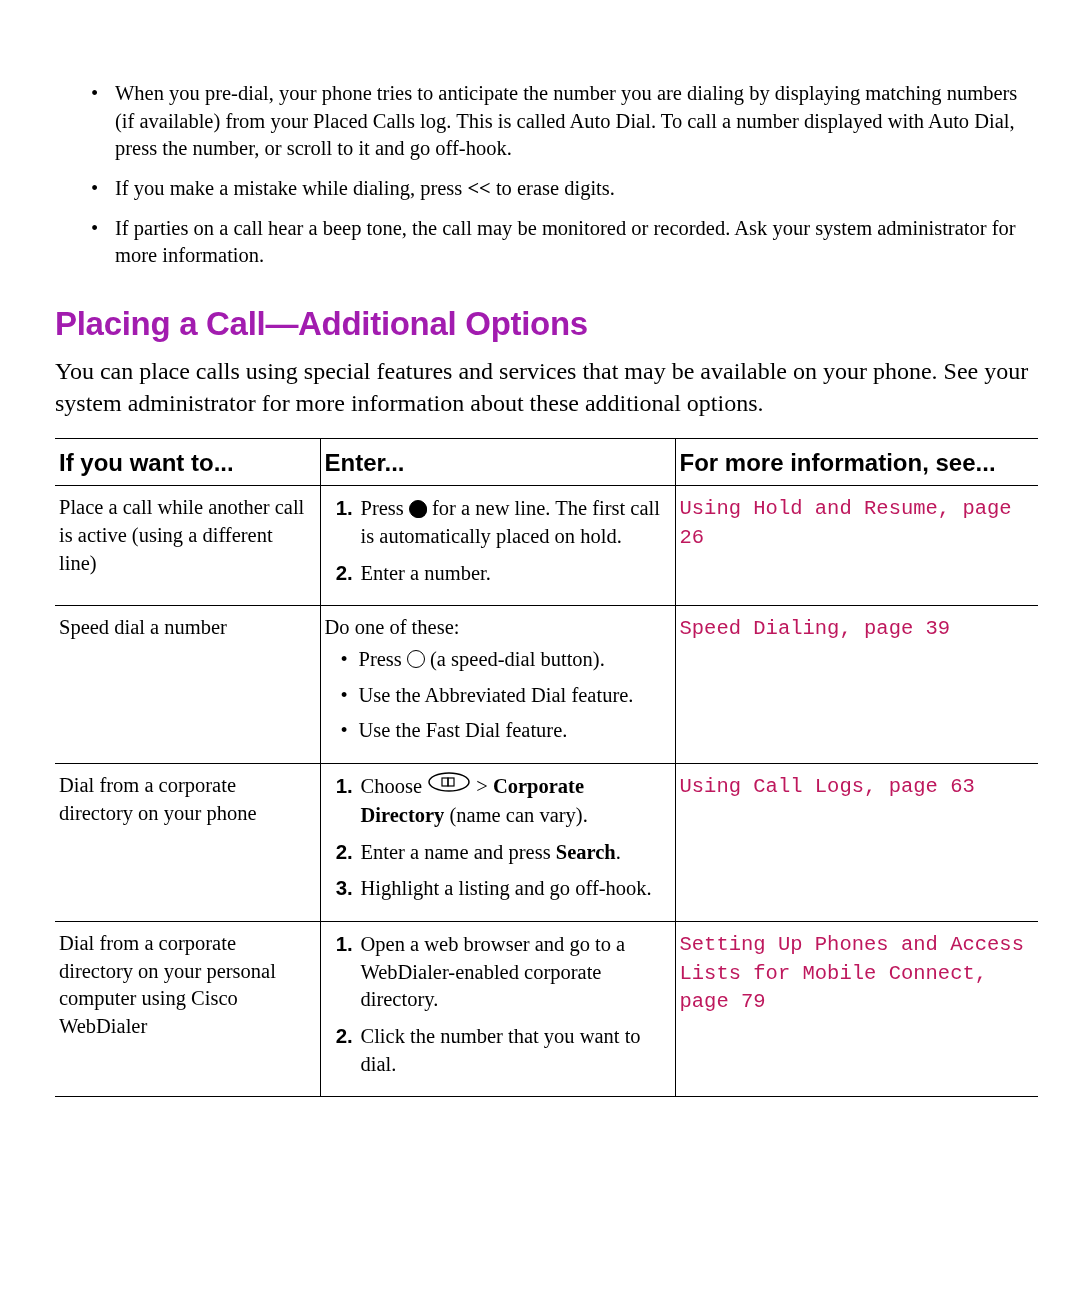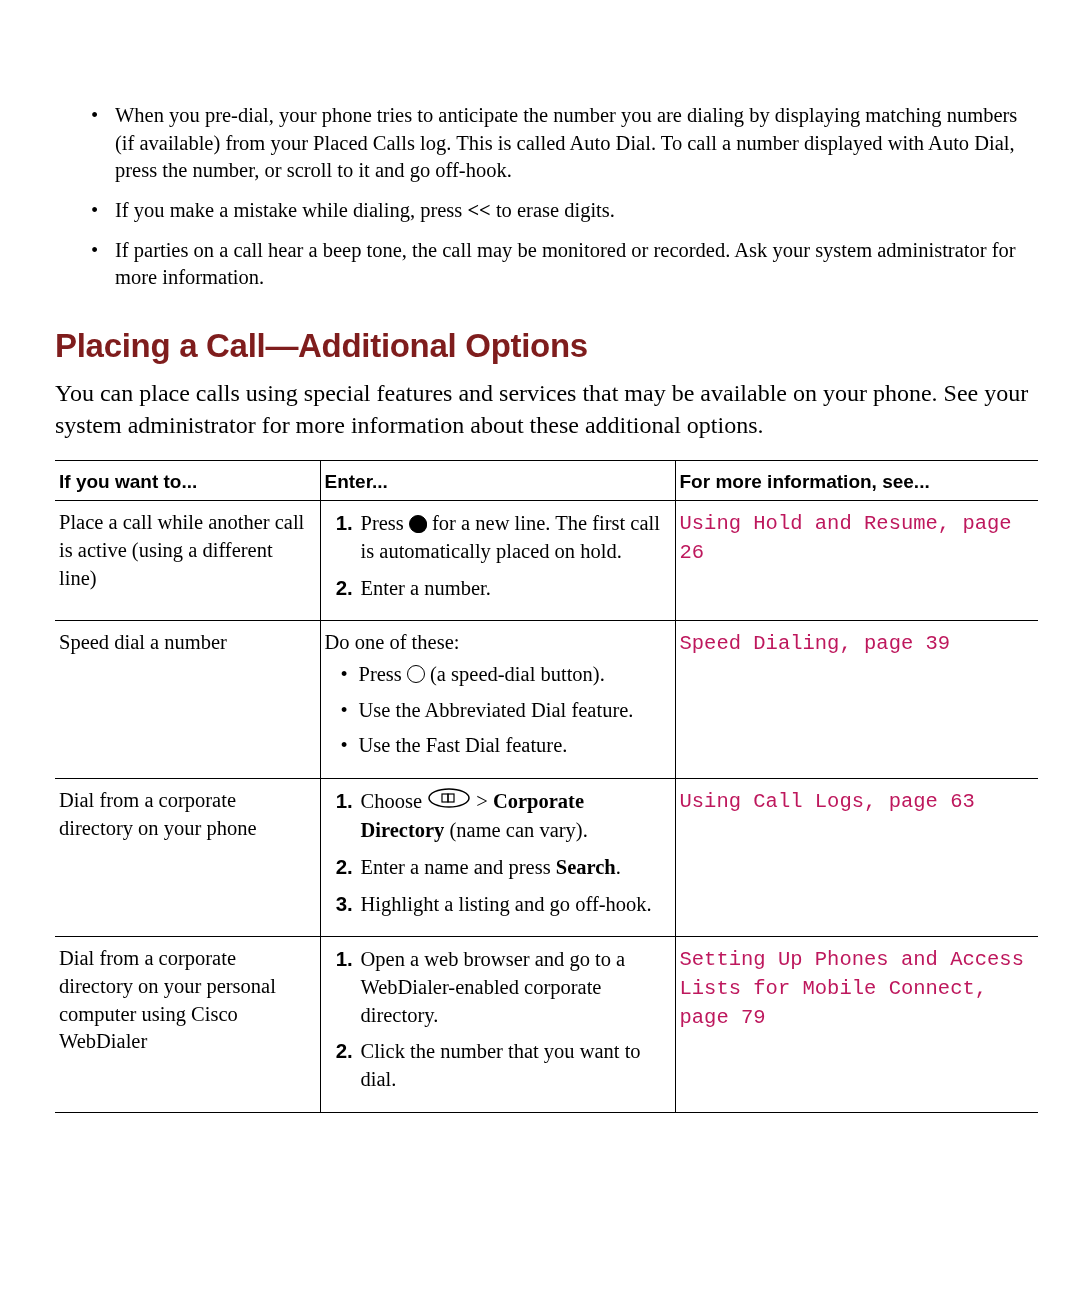--- a/index.html
+++ b/index.html
@@ -6,21 +6,20 @@
   body {
     margin: 0;
     padding: 0;
     background: #fff;
     font-family: Georgia, 'Times New Roman', serif;
     color: #000;
     width: 1080px;
   }
   .page {
     padding: 80px 42px 40px 55px;
-    margin-top: 22px;
   }
   ul.top-list {
     margin: 0 0 35px 0;
     padding: 0 0 0 60px;
     list-style: none;
   }
   ul.top-list > li {
     position: relative;
     font-size: 20.5px;
     line-height: 1.35;
@@ -29,21 +28,21 @@
   ul.top-list > li::before {
     content: "•";
     position: absolute;
     left: -24px;
     top: 0;
   }
   .bold { font-weight: bold; }
   h1.section {
     font-family: Arial, Helvetica, sans-serif;
     font-weight: bold;
-    color: #7f1d1d;
+    color: #a21caf;
     font-size: 33px;
     margin: 30px 0 12px 0;
     letter-spacing: -0.3px;
   }
   p.intro {
     font-size: 24px;
     line-height: 1.35;
     margin: 0 0 18px 0;
   }
   table.proc {
@@ -53,21 +52,21 @@
     line-height: 1.35;
   }
   table.proc th {
     font-family: Arial, Helvetica, sans-serif;
     font-weight: bold;
     text-align: left;
     vertical-align: bottom;
     padding: 8px 8px 6px 4px;
     border-top: 1px solid #000;
     border-bottom: 1px solid #000;
-    font-size: 19px;
+    font-size: 24px;
   }
   table.proc th:nth-child(1),
   table.proc td:nth-child(1) { width: 265px; border-right: 1px solid #000; }
   table.proc th:nth-child(2),
   table.proc td:nth-child(2) { width: 355px; border-right: 1px solid #000; }
   table.proc th:nth-child(3),
   table.proc td:nth-child(3) { width: auto; }
   table.proc td {
     vertical-align: top;
     padding: 8px 8px 10px 4px;

